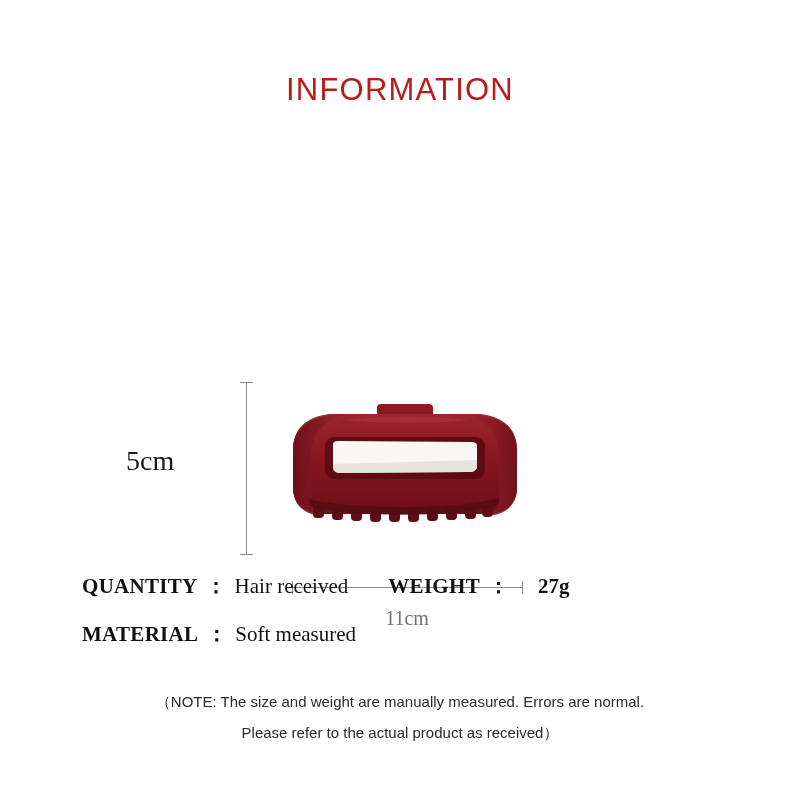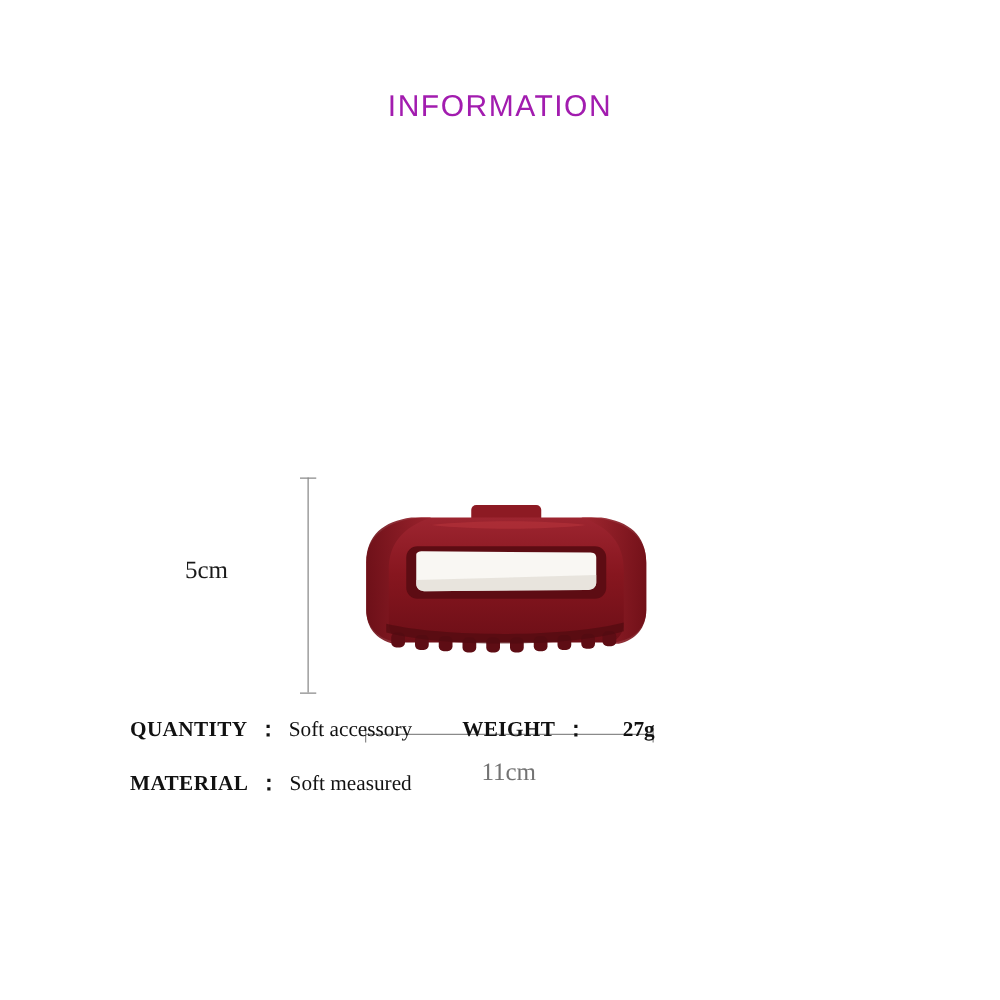--- a/index.html
+++ b/index.html
@@ -23,23 +23,23 @@
   }
 
   
   .title {
     position: absolute;
     top: 72px;
     left: 0;
     width: 800px;
     text-align: center;
     font-family: "Liberation Sans", sans-serif;
-    font-size: 24px;
+    font-size: 31px;
     letter-spacing: 1.2px;
-    color: #a21caf;
+    color: #b91c1c;
     font-weight: 400;
   }
 
   
   .figure {
     position: absolute;
     left: 0;
     top: 180px;
     width: 800px;
     height: 280px;
@@ -59,23 +59,23 @@
     left: 240px;
     width: 13px;
     height: 1px;
     background: #8a8a8a;
   }
   .v-cap.top { top: 202px; }
   .v-cap.bottom { top: 374px; }
 
   .v-label {
     position: absolute;
-    left: 148px;
+    left: 126px;
     top: 265px;
-    font-size: 20px;
+    font-size: 28px;
     color: #1a1a1a;
     font-family: "Liberation Serif", serif;
   }
 
   
   .h-line {
     position: absolute;
     left: 292px;
     top: 407px;
     width: 231px;
@@ -116,23 +116,23 @@
   
   .specs {
     position: absolute;
     left: 0;
     top: 572px;
     width: 800px;
   }
   .spec-row {
     display: flex;
     align-items: baseline;
-    padding-left: 104px;
+    padding-left: 82px;
     margin-bottom: 20px;
-    font-size: 17px;
+    font-size: 21px;
   }
   .spec-key {
     font-weight: bold;
     font-family: "Liberation Serif", serif;
     letter-spacing: 0.3px;
   }
   .spec-colon {
     margin: 0 8px 0 8px;
     font-weight: bold;
   }
@@ -235,31 +235,33 @@
     <div class="h-cap right"></div>
     <div class="h-label"><span>11cm</span></div>
 
   </div>
 
   <div class="specs">
 
     <div class="spec-row">
       <span class="spec-key">QUANTITY</span>
       <span class="spec-colon">：</span>
-      <span class="spec-val">Soft accessory</span>
+      <span class="spec-val">Hair received</span>
       <span class="spec-gap"></span>
       <span class="spec-key">WEIGHT</span>
       <span class="spec-colon">：</span>
       <span class="spec-val weight">27g</span>
     </div>
 
     <div class="spec-row">
       <span class="spec-key">MATERIAL</span>
       <span class="spec-colon">：</span>
       <span class="spec-val">Soft measured</span>
     </div>
 
   </div>
 
   <div class="note">
+    <div>（NOTE: The size and weight are manually measured. Errors are normal.</div>
+    <div>Please refer to the actual product as received）</div>
   </div>
 
 </div>
 
 </body></html>

